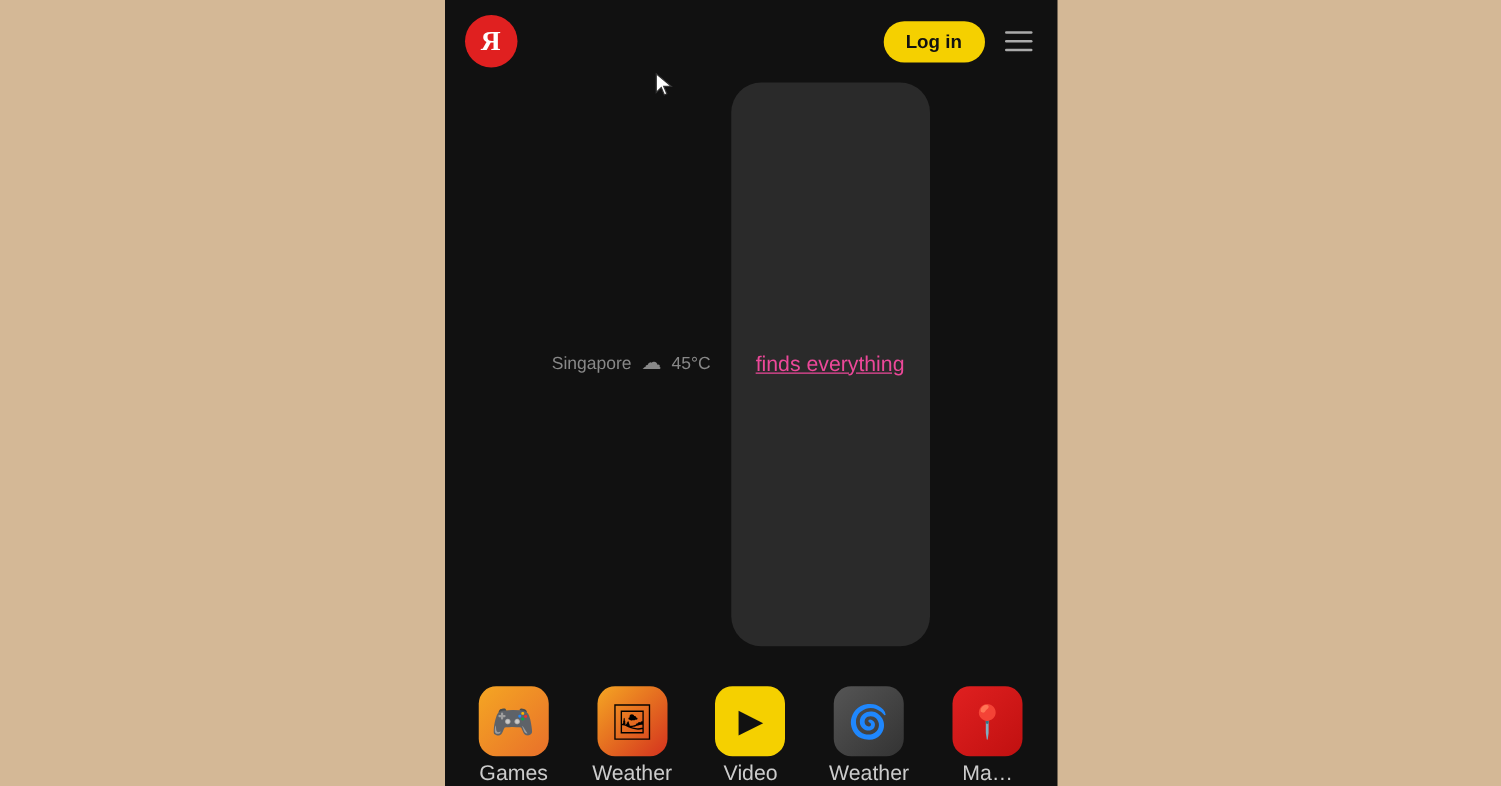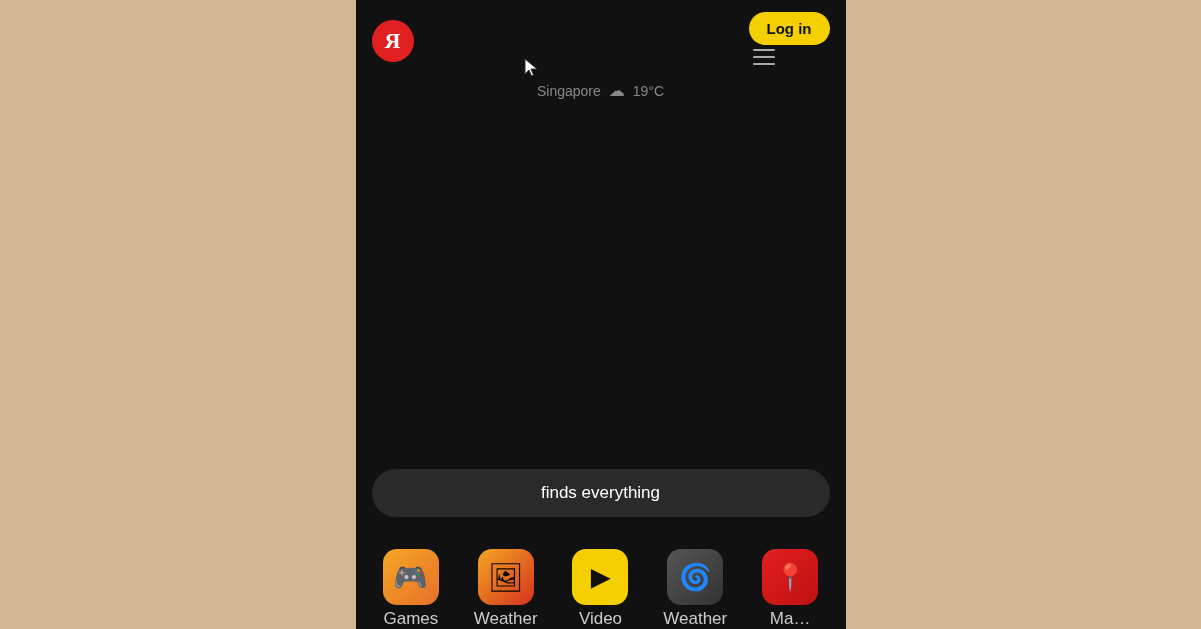--- a/index.html
+++ b/index.html
@@ -54,21 +54,22 @@
     .yandex-logo-text {
       color: white;
       font-size: 22px;
       font-weight: bold;
       font-family: serif;
       line-height: 1;
     }
 
     .header-right {
       display: flex;
-      flex-direction: column;
+      align-items: center;
+      gap: 12px;
     }
 
     .login-button {
       background-color: #f5d000;
       color: #111;
       border: none;
       padding: 8px 18px;
       border-radius: 20px;
       font-size: 15px;
       font-weight: 600;
@@ -87,22 +88,22 @@
       width: 22px;
       height: 2px;
       background-color: #aaa;
       border-radius: 2px;
     }
 
     
     .content-area {
       flex: 1;
       display: flex;
-      flex-direction: column;
-      justify-content: space-between;
+      flex-direction: row;
+      justify-content: center;
       padding-bottom: 16px;
     }
 
     
     .weather-info {
       display: flex;
       align-items: center;
       justify-content: center;
       gap: 8px;
       margin-bottom: 12px;
@@ -123,24 +124,25 @@
       margin: 0 16px 8px;
       background-color: #2a2a2a;
       border-radius: 24px;
       padding: 14px 20px;
       display: flex;
       align-items: center;
       cursor: text;
     }
 
     .search-placeholder {
-      color: #ffffff;
+      color: #ec4899;
       font-size: 17px;
       flex: 1;
       text-align: center;
+      text-decoration: underline;
     }
 
     
     .bottom-icons {
       display: flex;
       align-items: flex-start;
       justify-content: space-around;
       padding: 8px 8px 0;
       overflow: hidden;
     }
@@ -213,21 +215,21 @@
         <div class="menu-line"></div>
       </div>
     </div>
   </div>
 
   <div class="content-area">
 
     <div class="weather-info">
       <span class="weather-text">Singapore</span>
       <span class="weather-icon">☁</span>
-      <span class="weather-text">19°C</span>
+      <span class="weather-text">45°C</span>
     </div>
 
     <div class="search-bar">
       <span class="search-placeholder">finds everything</span>
     </div>
 
   </div>
 
   <div class="bottom-icons">
 

